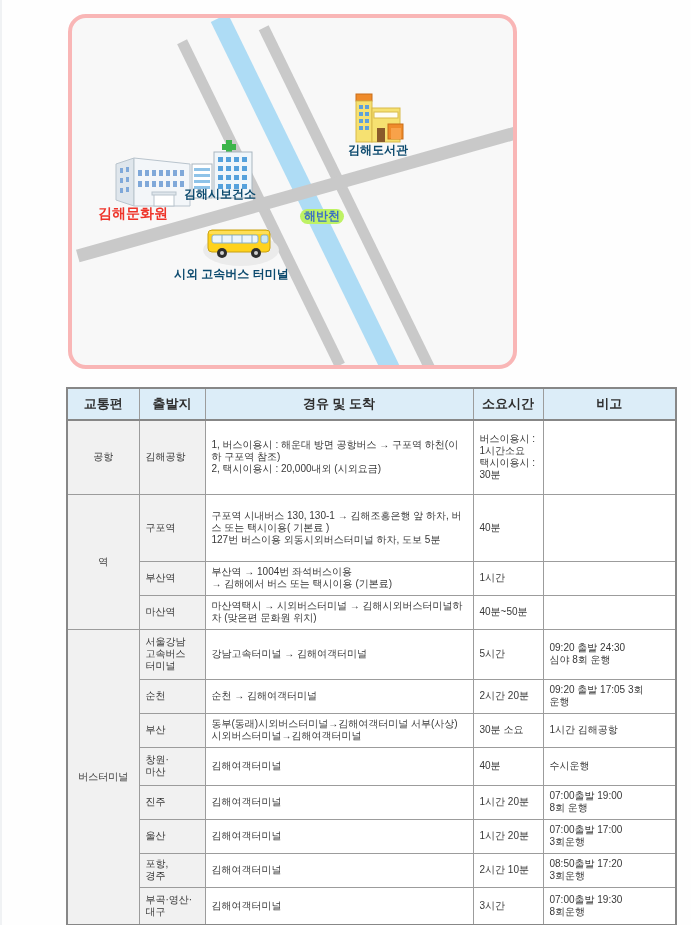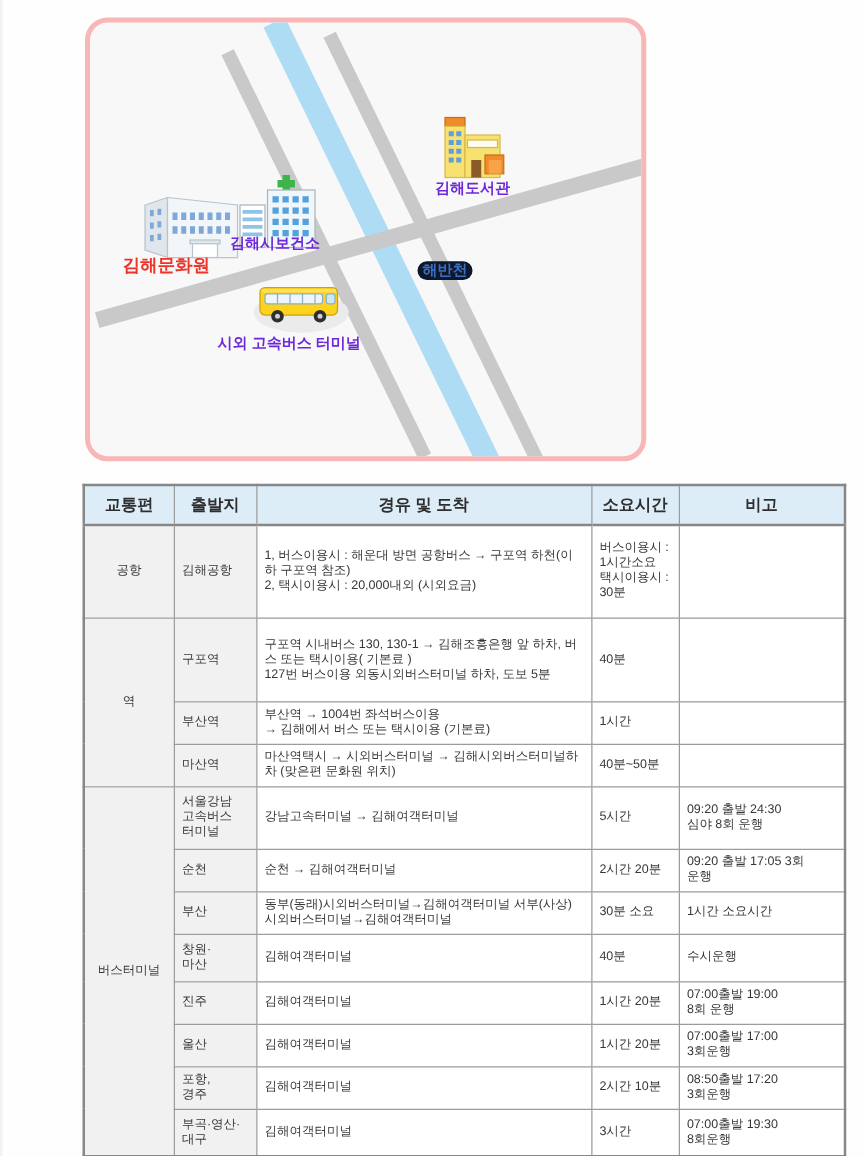--- a/index.html
+++ b/index.html
@@ -17,24 +17,24 @@
            border:4px solid var(--map_border);border-radius:18px;background:var(--map_bg);
            overflow:hidden;box-sizing:border-box;}
   .band{position:absolute;}
   .stream{left:35px;top:170px;width:400px;height:19px;background:var(--stream);
           transform:rotate(64deg);z-index:1;}
   .road{background:var(--road);z-index:2;}
   .road-left{left:9px;top:180px;width:360px;height:11px;transform:rotate(64deg);}
   .road-right{left:85px;top:175px;width:380px;height:11px;transform:rotate(64deg);}
   .road-cross{left:-3px;top:168px;width:470px;height:13px;transform:rotate(-15.7deg);}
   .poi{position:absolute;z-index:3;}
-  .map-label{position:absolute;z-index:4;font-size:12px;font-weight:bold;color:#6d28d9;
+  .map-label{position:absolute;z-index:4;font-size:12px;font-weight:bold;color:#0c4a6e;
              white-space:nowrap;line-height:1.1;}
   .map-label.red{color:var(--label_red);font-size:14px;font-family:Liberation Serif, serif;}
-  .map-label.blue{color:var(--label_blue);background:#0f172a;padding:1px 4px;border-radius:8px;margin-left:34px;}
+  .map-label.blue{color:var(--label_blue);background:#bef264;padding:1px 4px;border-radius:8px;}
   .bus-blob{position:absolute;z-index:3;}
 
   
   table.transport{position:absolute;left:64px;top:387px;width:609px;
                   border-collapse:collapse;table-layout:fixed;
                   border:2px solid var(--outer);background:#fff;}
   table.transport th{background:var(--header_bg);font-size:13px;font-weight:bold;
                      height:28px;border:1px solid var(--grid);
                      border-bottom:2px solid var(--outer);color:#2e2e2e;}
   table.transport td{border:1px solid var(--grid);font-size:10px;line-height:1.2;
@@ -224,21 +224,21 @@
         <td class="from">순천</td>
         <td class="route">순천 → 김해여객터미널</td>
         <td class="time">2시간 20분</td>
         <td class="note">09:20 출발 17:05 3회
 운행</td>
       </tr>
       <tr class="h34">
         <td class="from">부산</td>
         <td class="route">동부(동래)시외버스터미널→김해여객터미널 서부(사상)시외버스터미널→김해여객터미널</td>
         <td class="time">30분 소요</td>
-        <td class="note">1시간 소요시간</td>
+        <td class="note">1시간 김해공항</td>
       </tr>
       <tr class="h38">
         <td class="from">창원·
 마산</td>
         <td class="route">김해여객터미널</td>
         <td class="time">40분</td>
         <td class="note">수시운행</td>
       </tr>
       <tr class="h34">
         <td class="from">진주</td>

